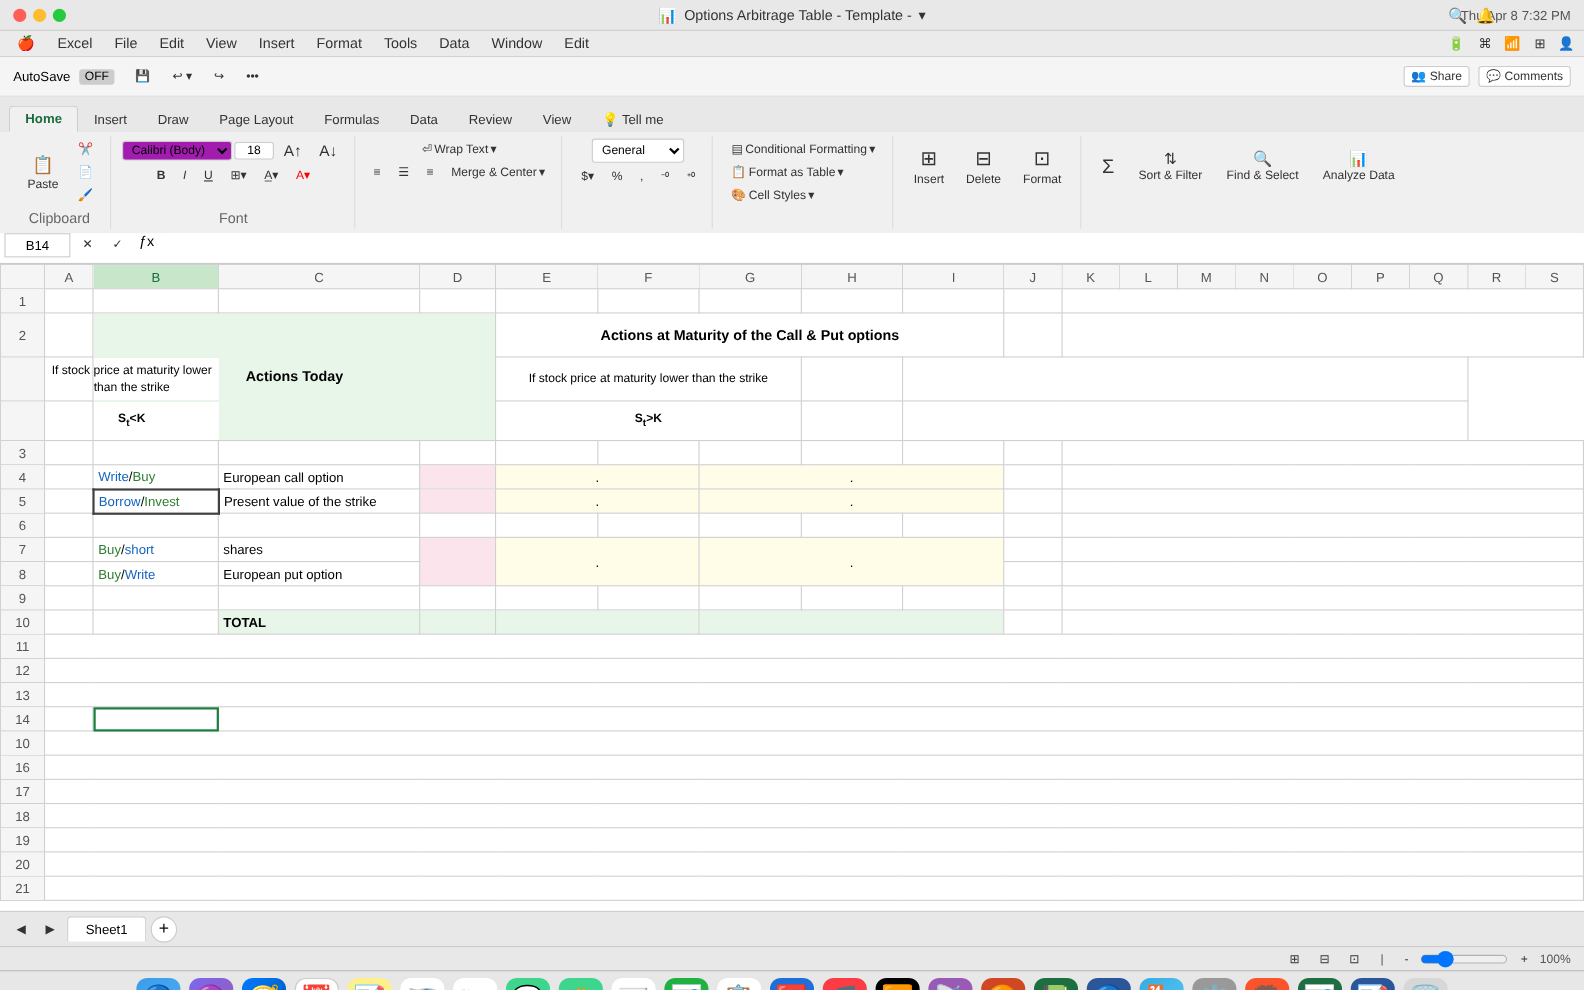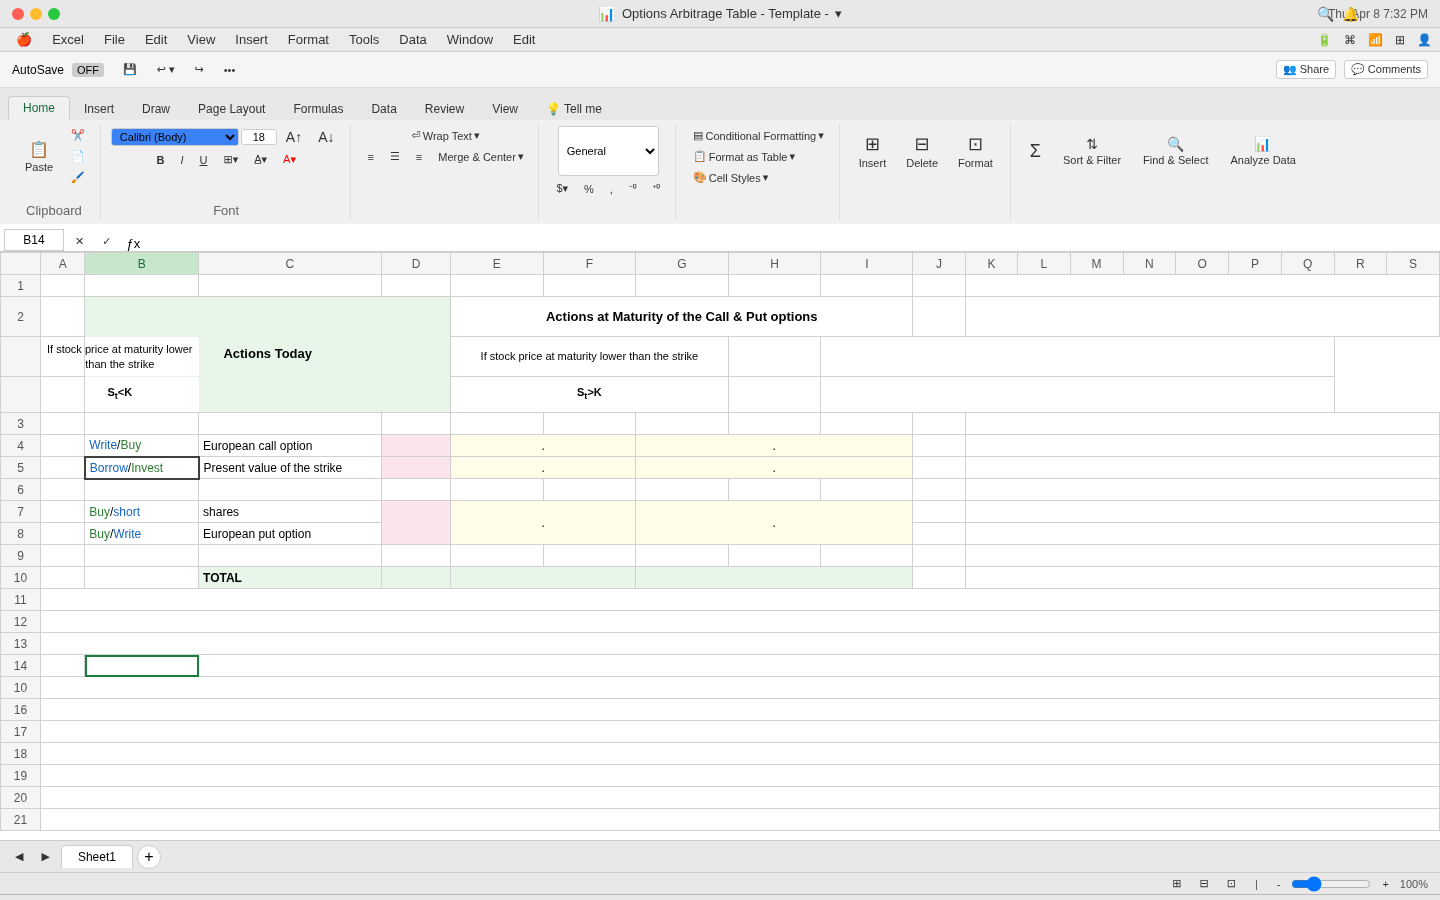--- a/index.html
+++ b/index.html
@@ -56,21 +56,21 @@
       padding: 4px 14px;
       font-size: 12px;
       cursor: pointer;
       border-radius: 4px 4px 0 0;
       color: #333;
     }
     .ribbon-tab.active {
       background: #f0f0f0;
       border: 1px solid #ccc;
       border-bottom: 1px solid #f0f0f0;
-      font-weight: 400;
+      font-weight: 700;
       color: #1a6c3c;
     }
     .ribbon-content {
       display: flex;
       align-items: stretch;
       padding: 4px 8px;
       gap: 2px;
       min-height: 80px;
       background: #f0f0f0;
     }
@@ -105,43 +105,43 @@
     }
     .ribbon-btn-large {
       flex-direction: column;
       padding: 4px 8px;
       min-height: 60px;
       justify-content: center;
       font-size: 11px;
     }
     .ribbon-icon { font-size: 16px; }
     .font-select {
-      width: 128px;
+      width: 100px;
       font-size: 11px;
       border: 1px solid #ccc;
       border-radius: 3px;
       padding: 1px 4px;
-      background: #3b82f6;
+      background: #a21caf;
     }
     .size-input {
       width: 36px;
       font-size: 11px;
       border: 1px solid #ccc;
       border-radius: 3px;
       padding: 1px 4px;
       text-align: center;
       background: white;
     }
 
     
     .formula-bar {
       height: 28px;
       background: white;
       display: flex;
-      align-items: flex-end;
+      align-items: flex-start;
       border-bottom: 1px solid #ccc;
       padding: 0 4px;
       gap: 4px;
     }
     .cell-ref-box {
       width: 60px;
       border: 1px solid #ccc;
       height: 22px;
       font-size: 12px;
       padding: 0 4px;
@@ -444,21 +444,21 @@
       <button class="ribbon-btn">≡</button>
       <button class="ribbon-btn">
         <span>Merge &amp; Center</span> ▾
       </button>
     </div>
     <span class="ribbon-group-label" style="visibility:hidden;">Alignment</span>
   </div>
 
   <div class="ribbon-group">
     <div class="ribbon-row">
-      <select style="width:101px;font-size:11px;border:1px solid #ccc;border-radius:3px;padding:17px 4px;background:white;">
+      <select style="width:84px;font-size:11px;border:1px solid #ccc;border-radius:3px;padding:3px 4px;background:white;">
         <option>General</option>
       </select>
     </div>
     <div class="ribbon-row">
       <button class="ribbon-btn">$▾</button>
       <button class="ribbon-btn">%</button>
       <button class="ribbon-btn">,</button>
       <button class="ribbon-btn">⁻⁰</button>
       <button class="ribbon-btn">⁺⁰</button>
     </div>

